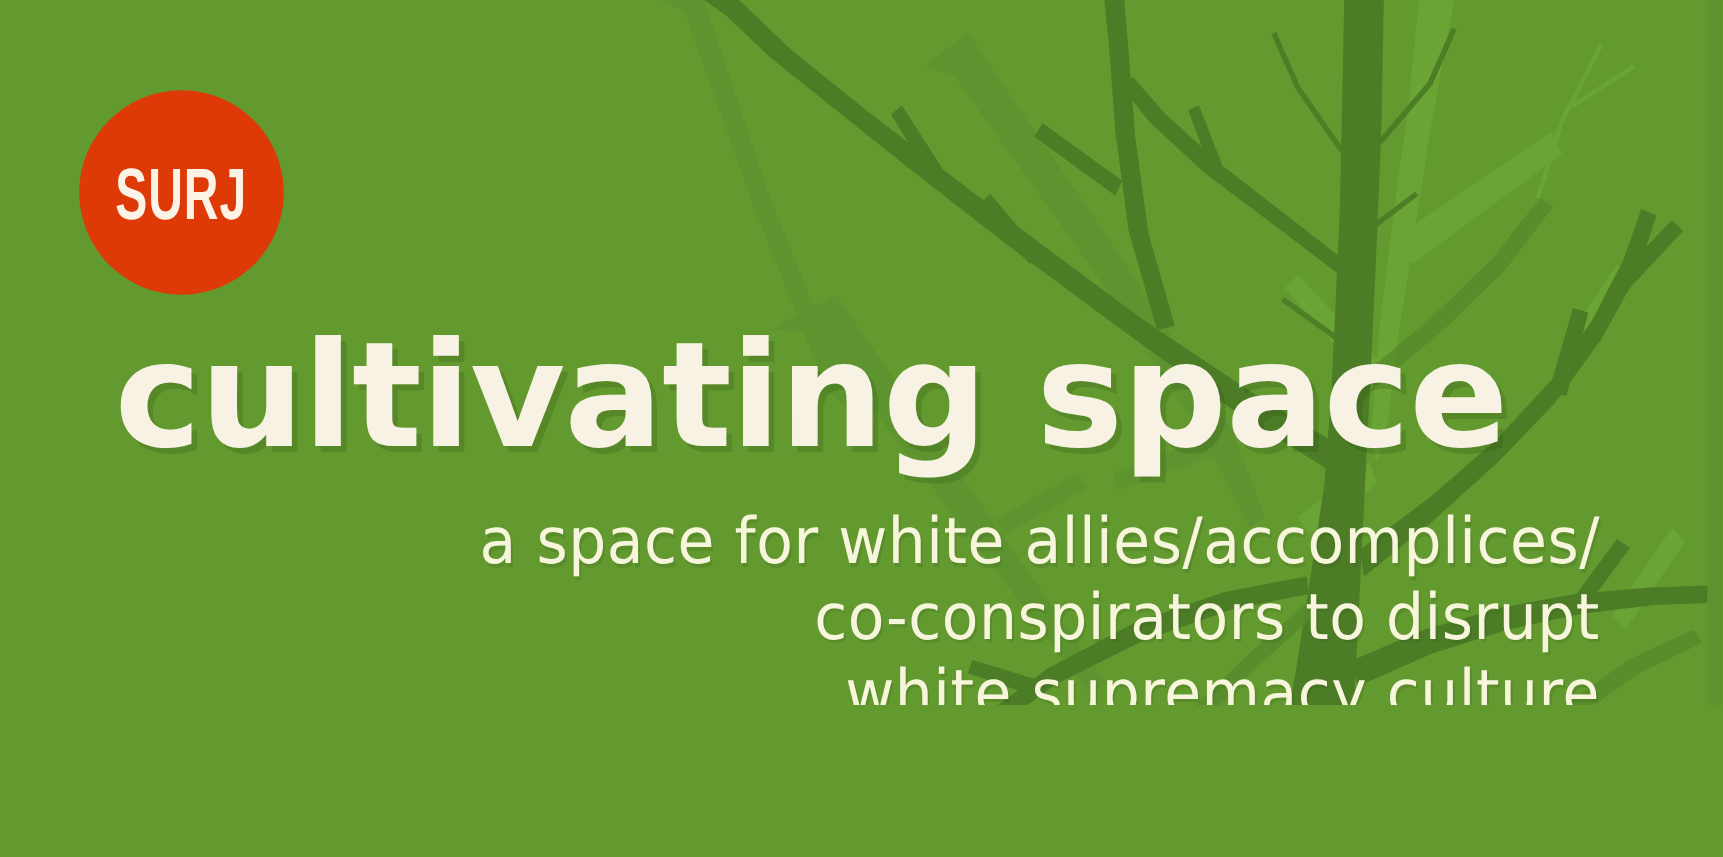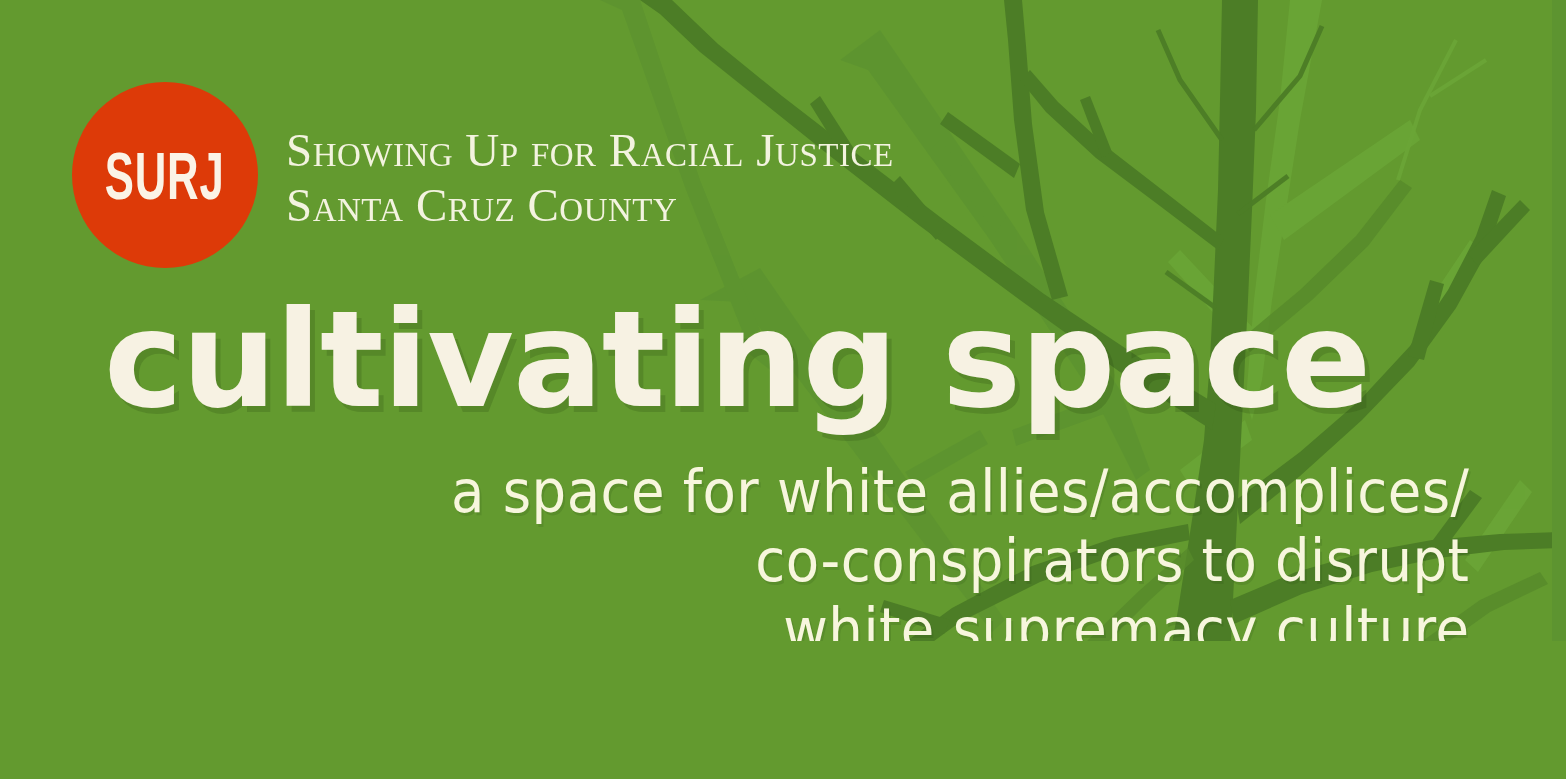--- a/index.html
+++ b/index.html
@@ -101,21 +101,21 @@
     line-height:1;
     letter-spacing:-1px;
     color:#f7f2e3;
     text-shadow:5px 6px 0 rgba(40,72,16,0.22);
     white-space:nowrap;
   }
 
   
   .subtitle{
     position:absolute;
-    right:97px;
+    right:112px;
     top:458px;
     text-align:right;
     font-family:"DejaVu Sans", sans-serif;
     font-size:58px;
     line-height:1.19;
     letter-spacing:0.5px;
     color:#f7f6dd;
     text-shadow:2px 3px 0 rgba(40,72,16,0.16);
     white-space:nowrap;
   }
@@ -211,24 +211,20 @@
   </svg>
 
   <div class="right-edge-strip"></div>
 
   <div class="header">
 
     <div class="logo-mark">
       <span class="logo-wordmark">SURJ</span>
     </div>
 
-    <div class="org-name">
-      <span class="org-line">Showing Up for Racial Justice</span>
-      <span class="org-line">Santa Cruz County</span>
-    </div>
   </div>
 
   <h1 class="headline">cultivating space</h1>
 
   <div class="subtitle">
     <span class="subtitle-line">a space for white allies/accomplices/</span>
     <span class="subtitle-line">co-conspirators to disrupt</span>
     <span class="subtitle-line">white supremacy culture</span>
   </div>
 

